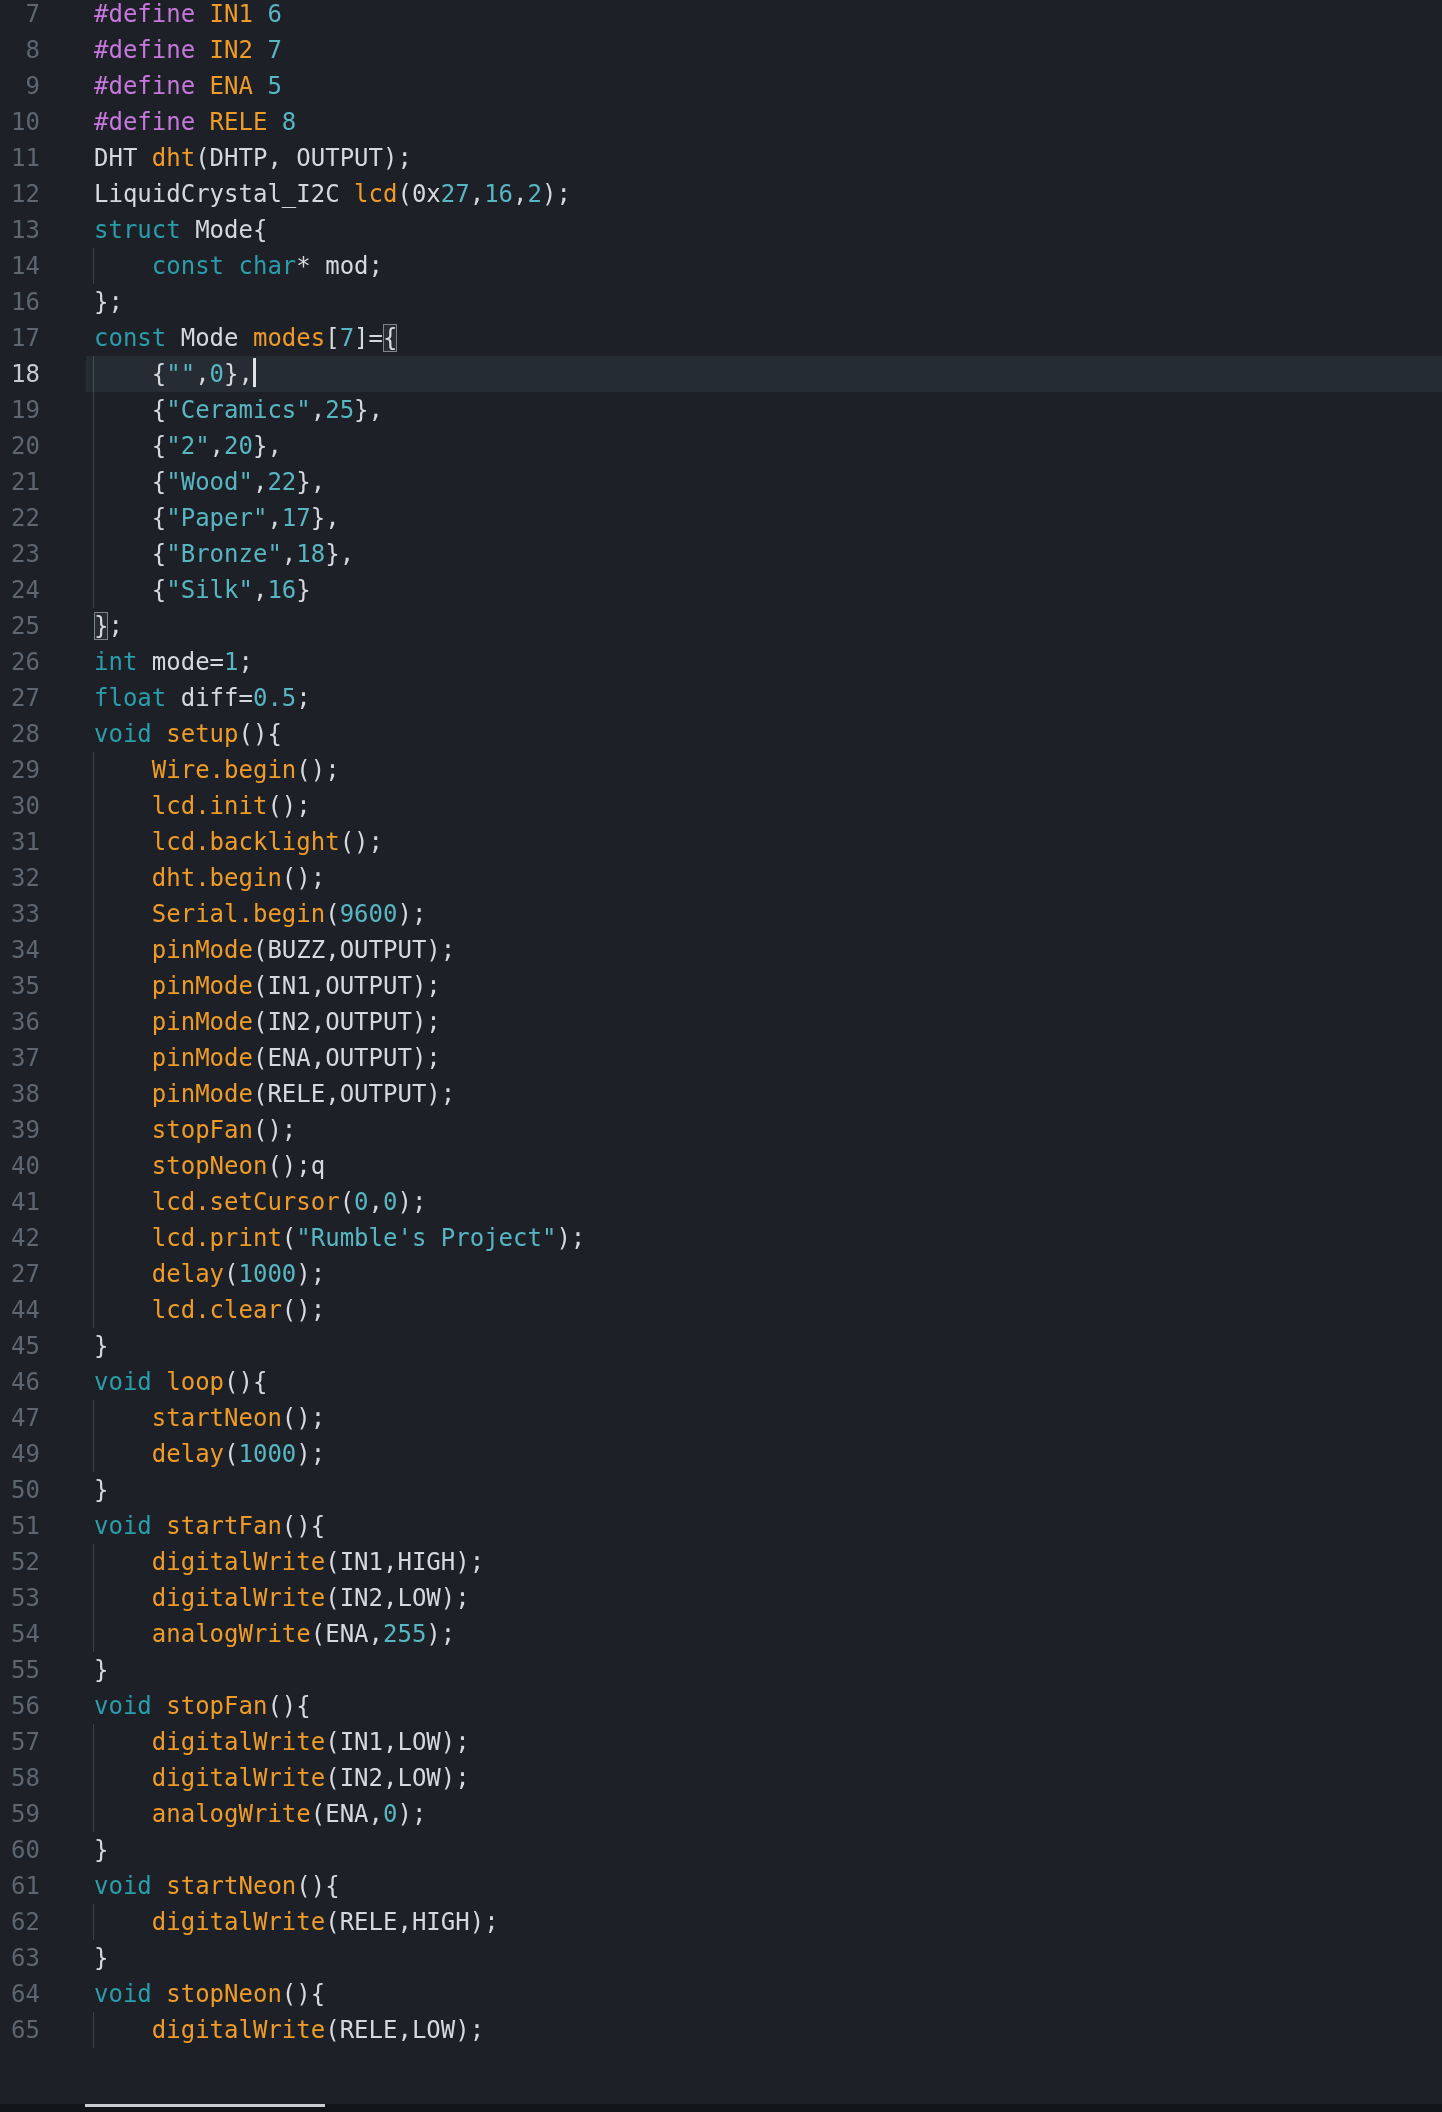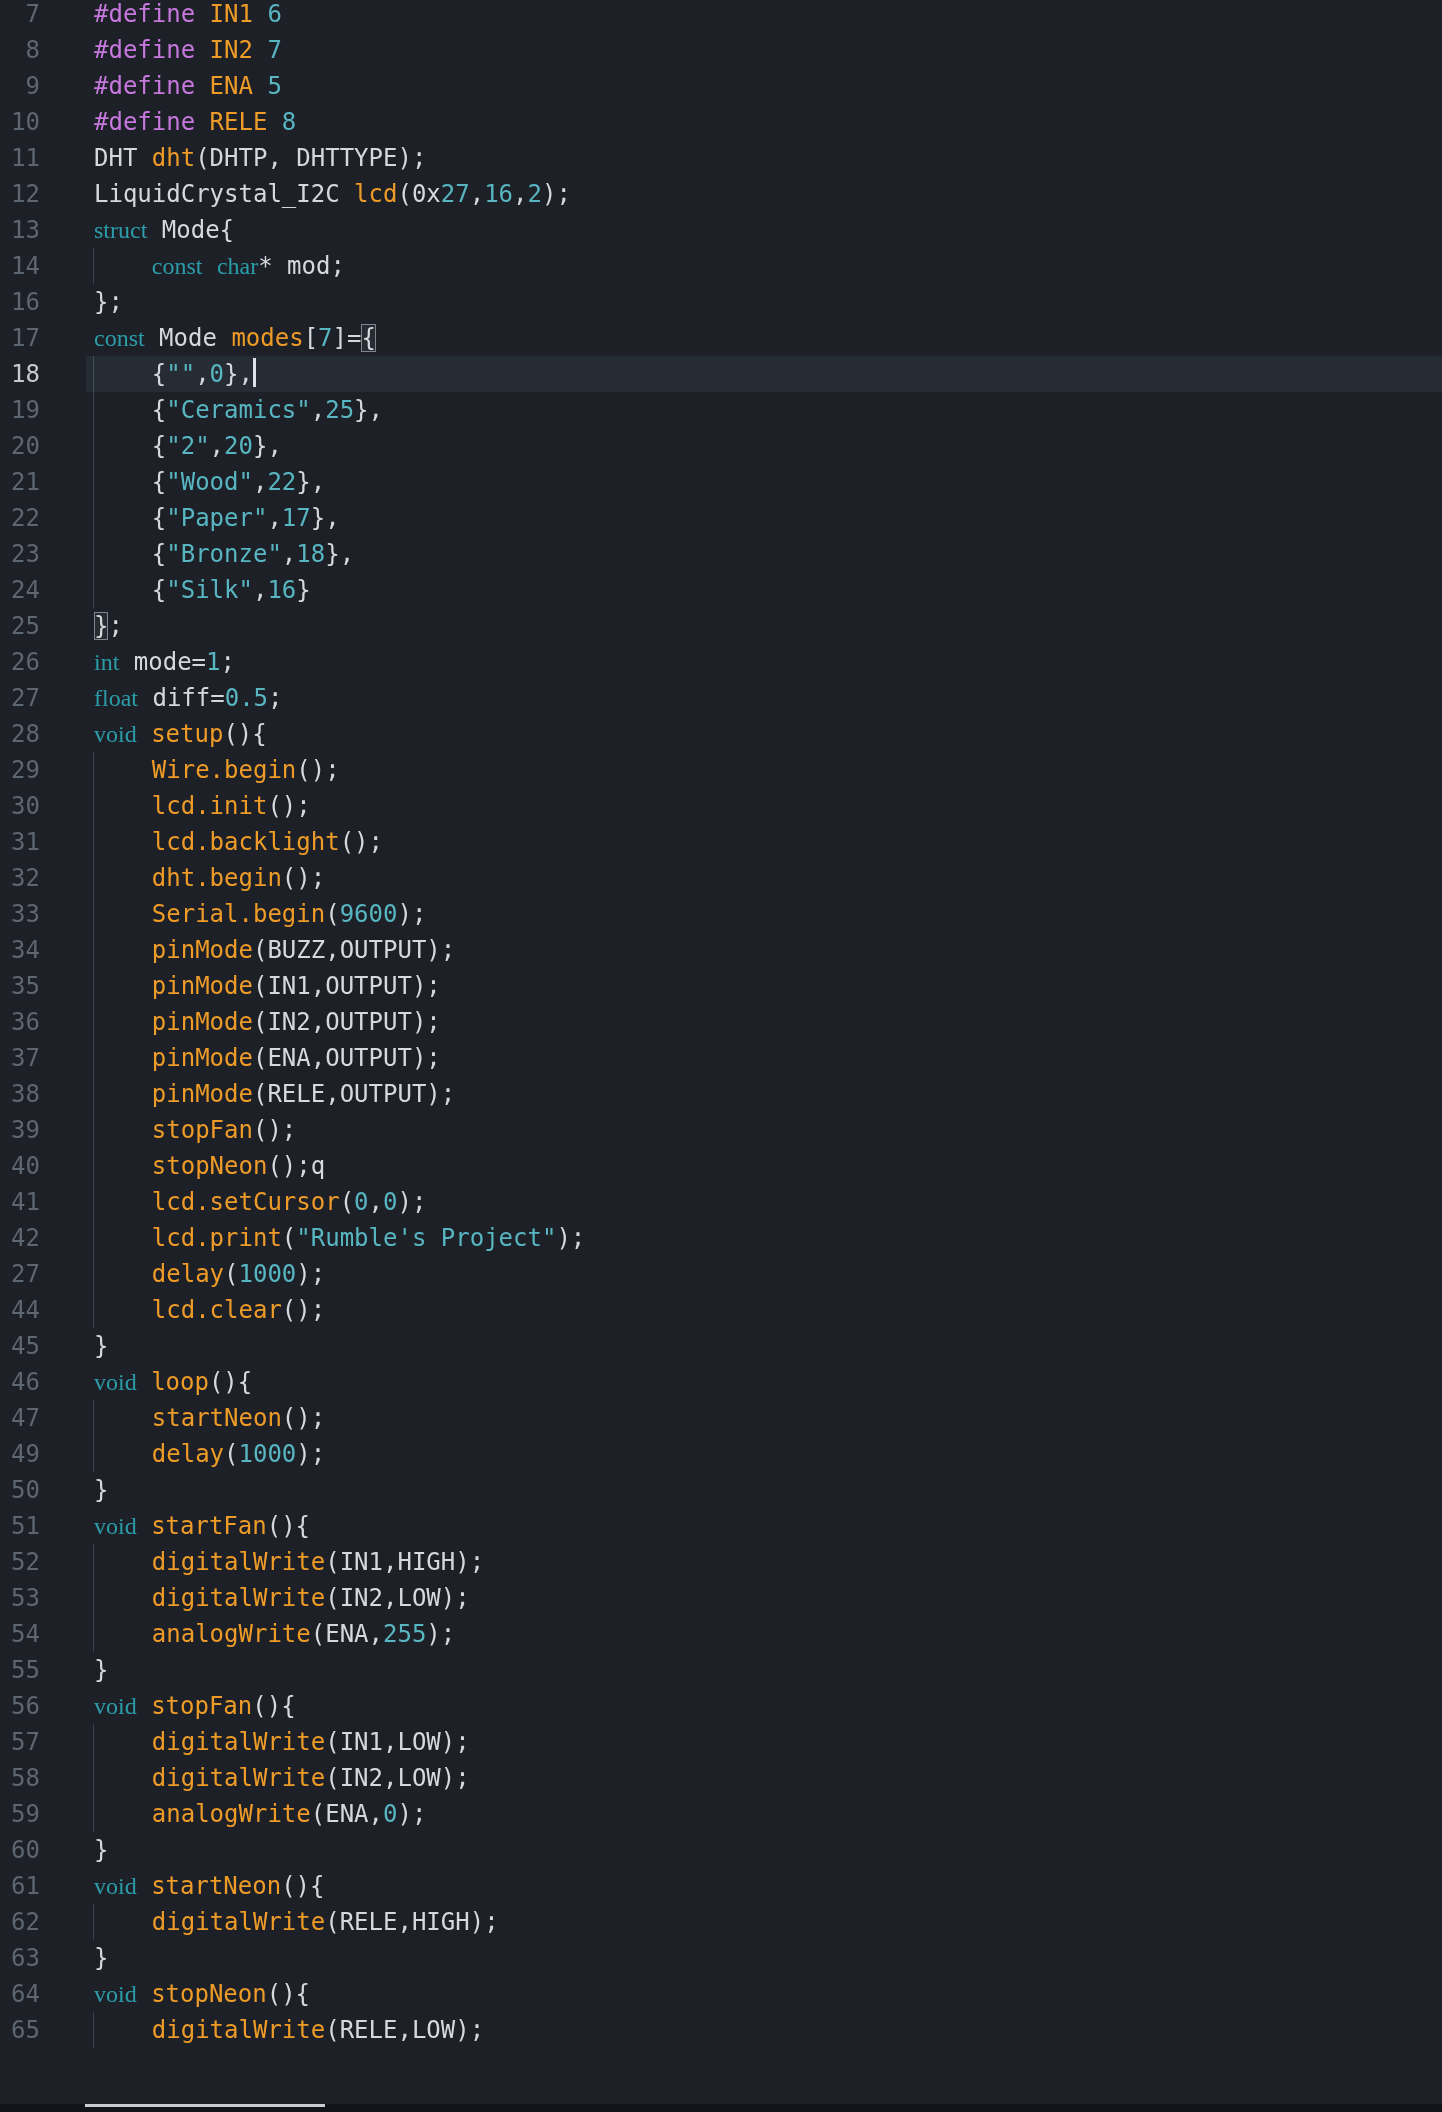--- a/index.html
+++ b/index.html
@@ -22,21 +22,21 @@
   }
   .code{
     flex:1;position:relative;
     margin-left:46px;padding-left:8px;
     white-space:pre;color:var(--tx);
   }
   .row.cur .num{color:var(--gutterActive);}
   .row.cur .code{background:var(--currentLine);}
   .guide{position:absolute;left:7px;top:0;bottom:0;width:1px;background:var(--guide);}
   .row.cur .guide{background:var(--guideCur);}
-  .tk-kw{color:var(--kw);font-family:Liberation Serif, serif;}
+  .tk-kw{color:var(--kw);}
   .tk-lit{color:var(--lit);}
   .tk-fn{color:var(--fn);}
   .tk-pp{color:var(--pp);}
   .tk-tx{color:var(--tx);}
   .box{
     outline:1px solid var(--boxBorder);
     outline-offset:-1px;
     background:rgba(210,220,230,0.06);
   }
   .cursor{
@@ -69,21 +69,21 @@
       <div class="row">
         <span class="num">9</span>
         <span class="code"><span class="tk-pp">#define</span><span class="tk-tx"> </span><span class="tk-fn">ENA</span><span class="tk-tx"> </span><span class="tk-lit">5</span></span>
       </div>
       <div class="row">
         <span class="num">10</span>
         <span class="code"><span class="tk-pp">#define</span><span class="tk-tx"> </span><span class="tk-fn">RELE</span><span class="tk-tx"> </span><span class="tk-lit">8</span></span>
       </div>
       <div class="row">
         <span class="num">11</span>
-        <span class="code"><span class="tk-tx">DHT </span><span class="tk-fn">dht</span><span class="tk-tx">(DHTP, DHTTYPE);</span></span>
+        <span class="code"><span class="tk-tx">DHT </span><span class="tk-fn">dht</span><span class="tk-tx">(DHTP, OUTPUT);</span></span>
       </div>
       <div class="row">
         <span class="num">12</span>
         <span class="code"><span class="tk-tx">LiquidCrystal_I2C </span><span class="tk-fn">lcd</span><span class="tk-tx">(0x</span><span class="tk-lit">27</span><span class="tk-tx">,</span><span class="tk-lit">16</span><span class="tk-tx">,</span><span class="tk-lit">2</span><span class="tk-tx">);</span></span>
       </div>
       <div class="row">
         <span class="num">13</span>
         <span class="code"><span class="tk-kw">struct</span><span class="tk-tx"> Mode{</span></span>
       </div>
       <div class="row">

